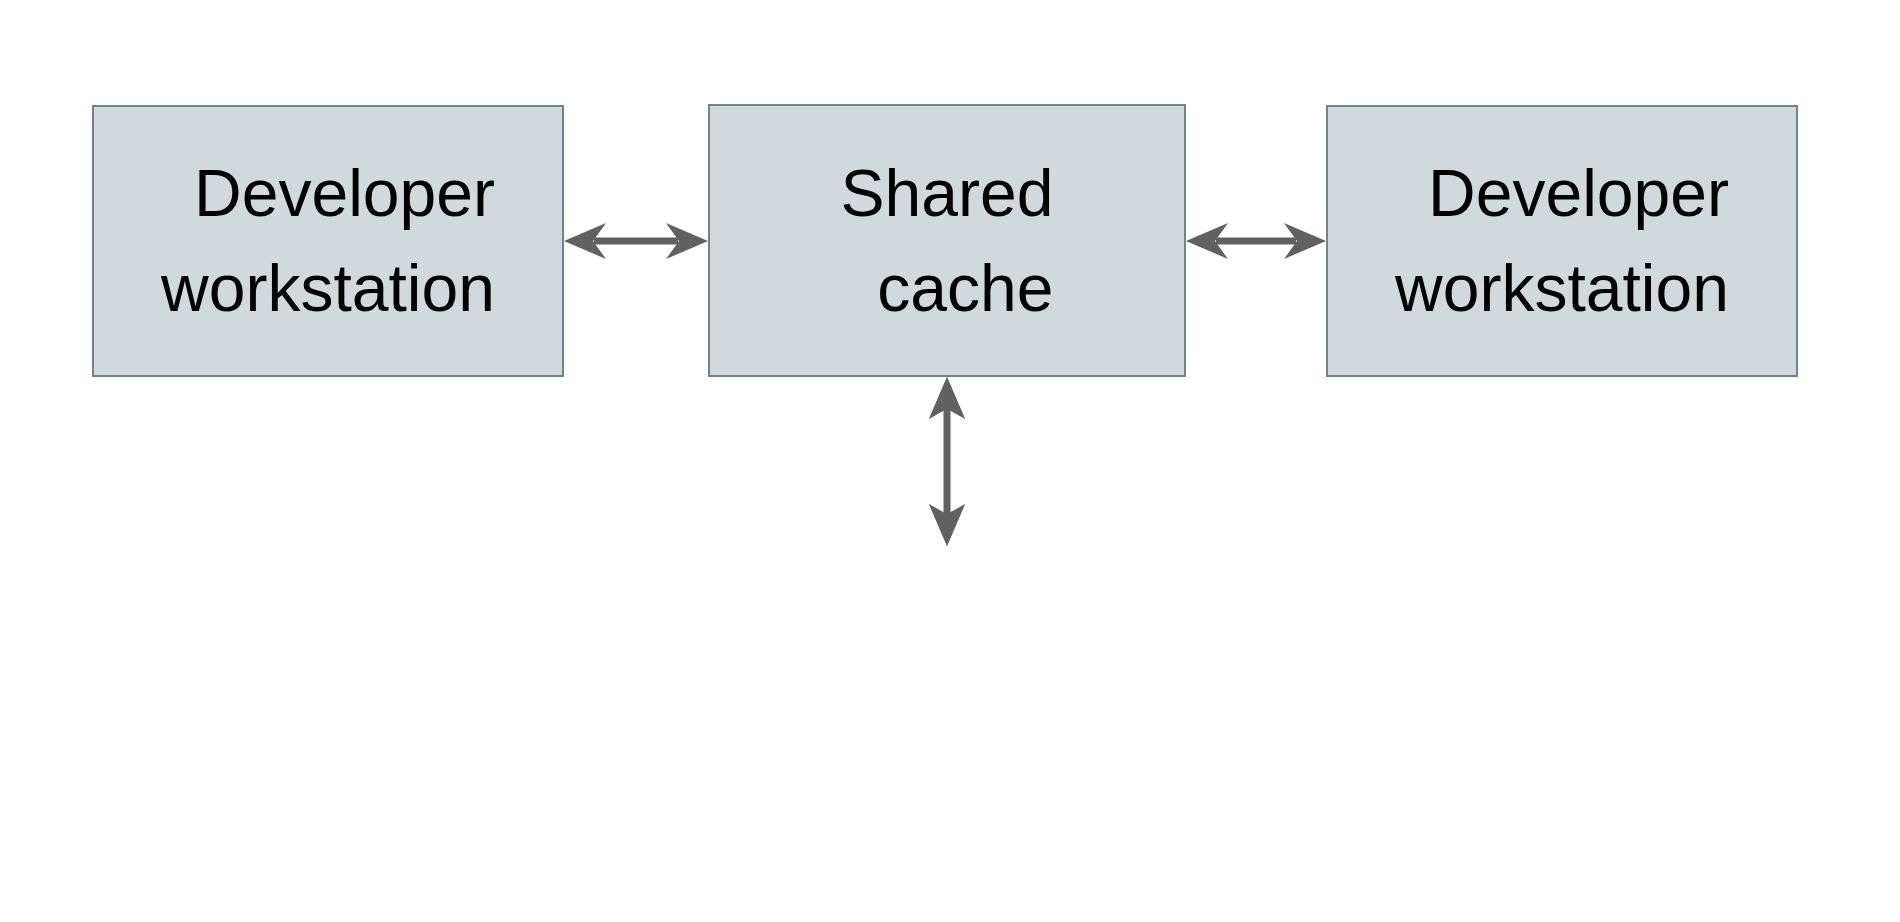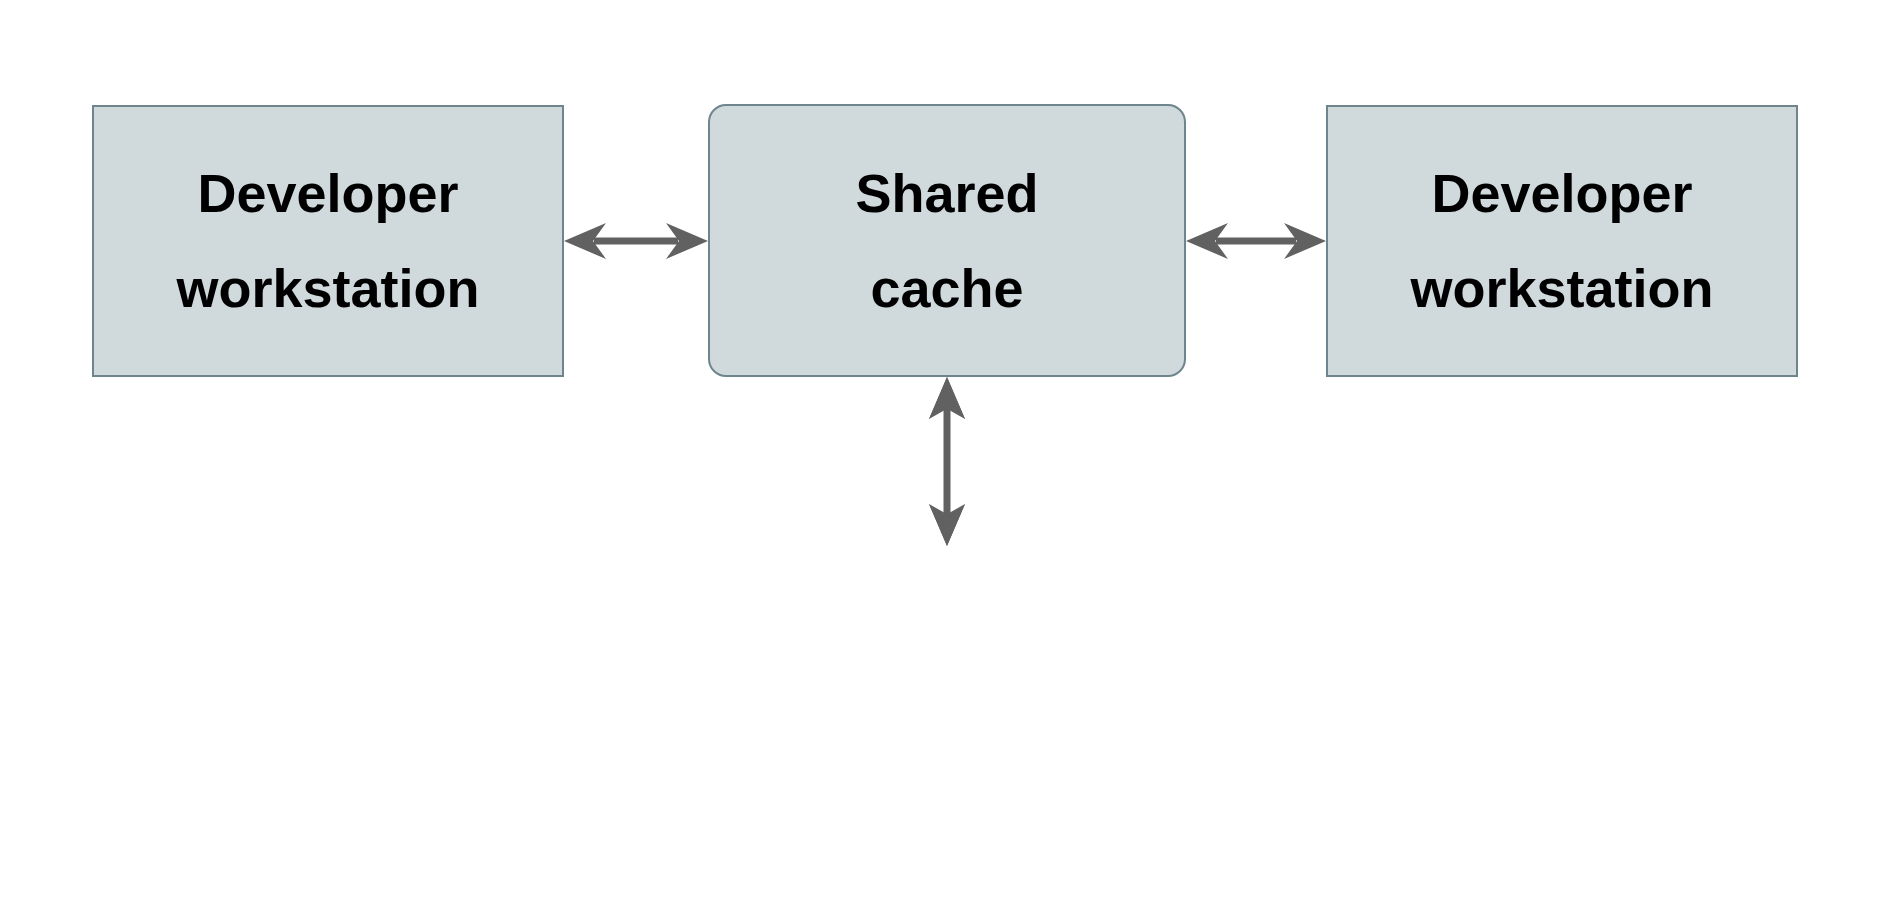--- a/index.html
+++ b/index.html
@@ -23,30 +23,29 @@
   }
   .node {
     position: absolute;
     background: var(--node-fill);
     border: 2px solid var(--node-border);
     display: flex;
     align-items: center;
     justify-content: center;
   }
   .node-label {
-    font-size: 54px;
+    font-size: 66px;
     line-height: 95px;
     color: var(--text);
-    text-align: center;
+    text-align: right;
     white-space: pre-line;
     letter-spacing: 0px;
-    font-weight: bold;
   }
   #node-dev-left   { left: 92px;   top: 105px; width: 472px; height: 272px; }
-  #node-cache      { left: 708px;  top: 104px; width: 478px; height: 273px; border-radius: 18px; }
+  #node-cache      { left: 708px;  top: 104px; width: 478px; height: 273px; }
   #node-dev-right  { left: 1326px; top: 105px; width: 472px; height: 272px; }
   #node-ci         { left: 708px;  top: 546px; width: 478px; height: 274px; }
 
   .arrow { position: absolute; display: block; }
   .arrow line     { stroke: var(--arrow); stroke-width: 7px; }
   .arrow polygon  { fill: var(--arrow); }
   #arrow-left     { left: 564px;  top: 219px; }
   #arrow-right    { left: 1186px; top: 219px; }
   #arrow-down     { left: 925px;  top: 377px; }
 </style>

